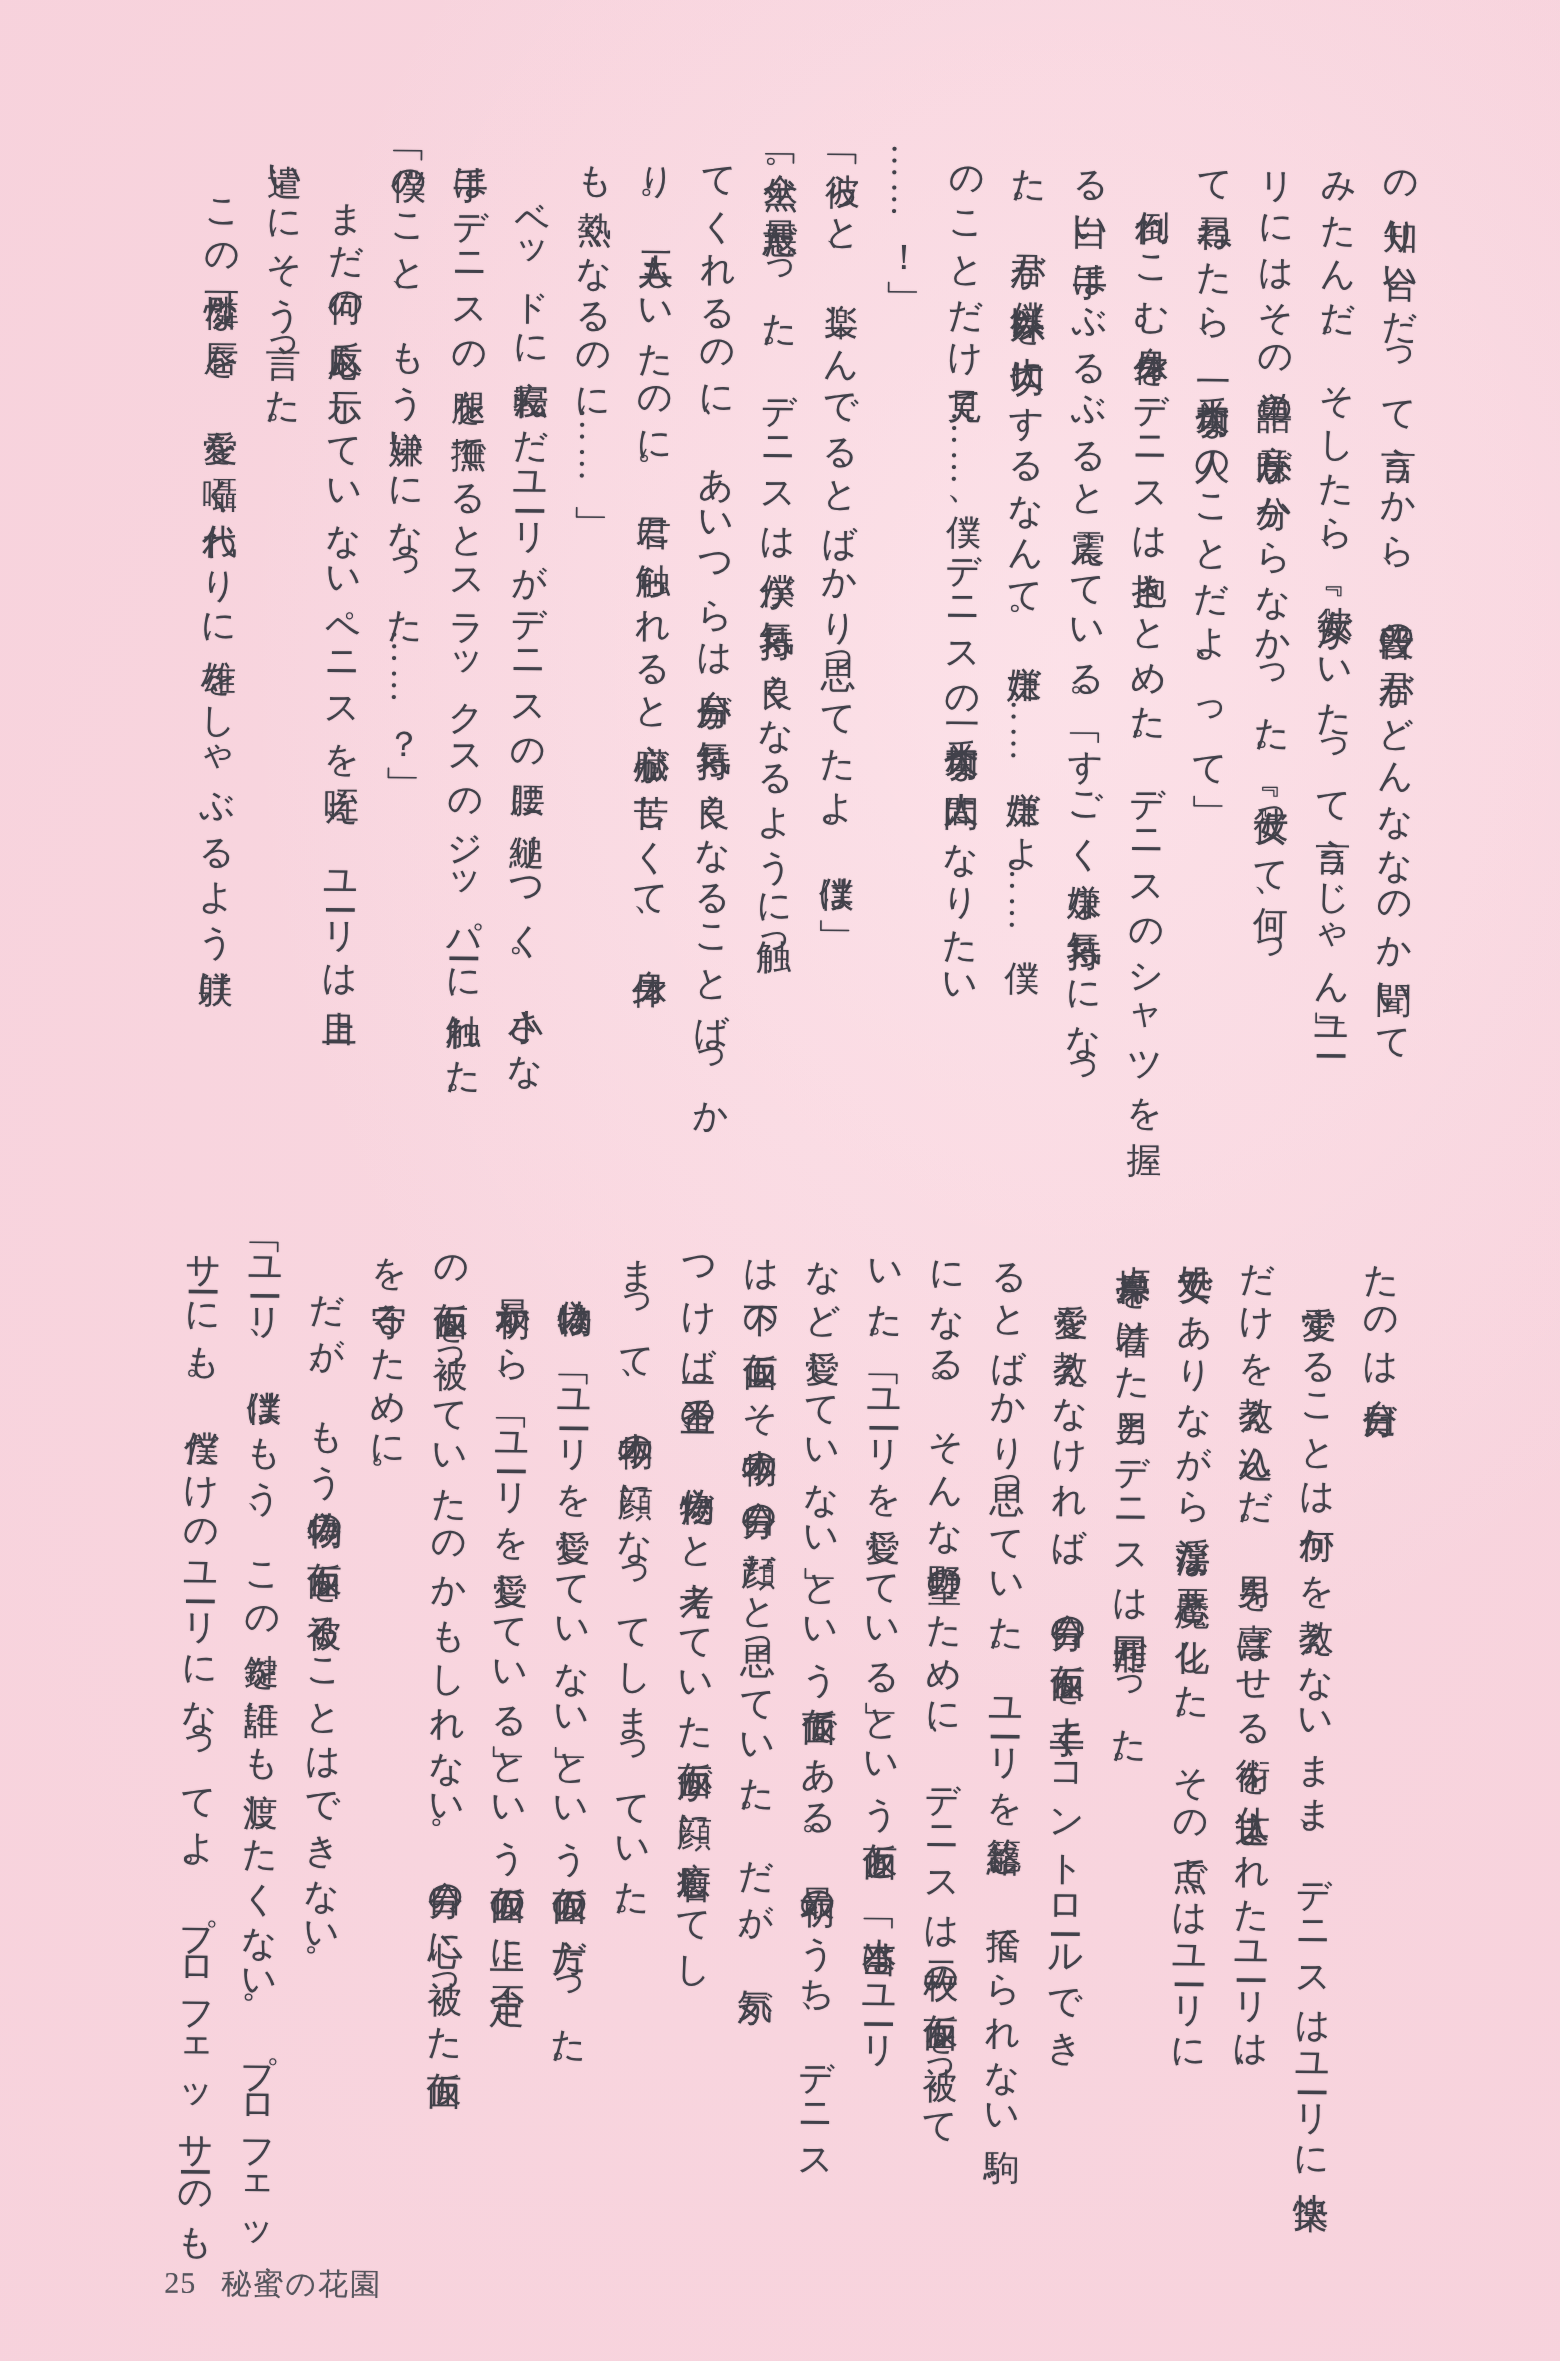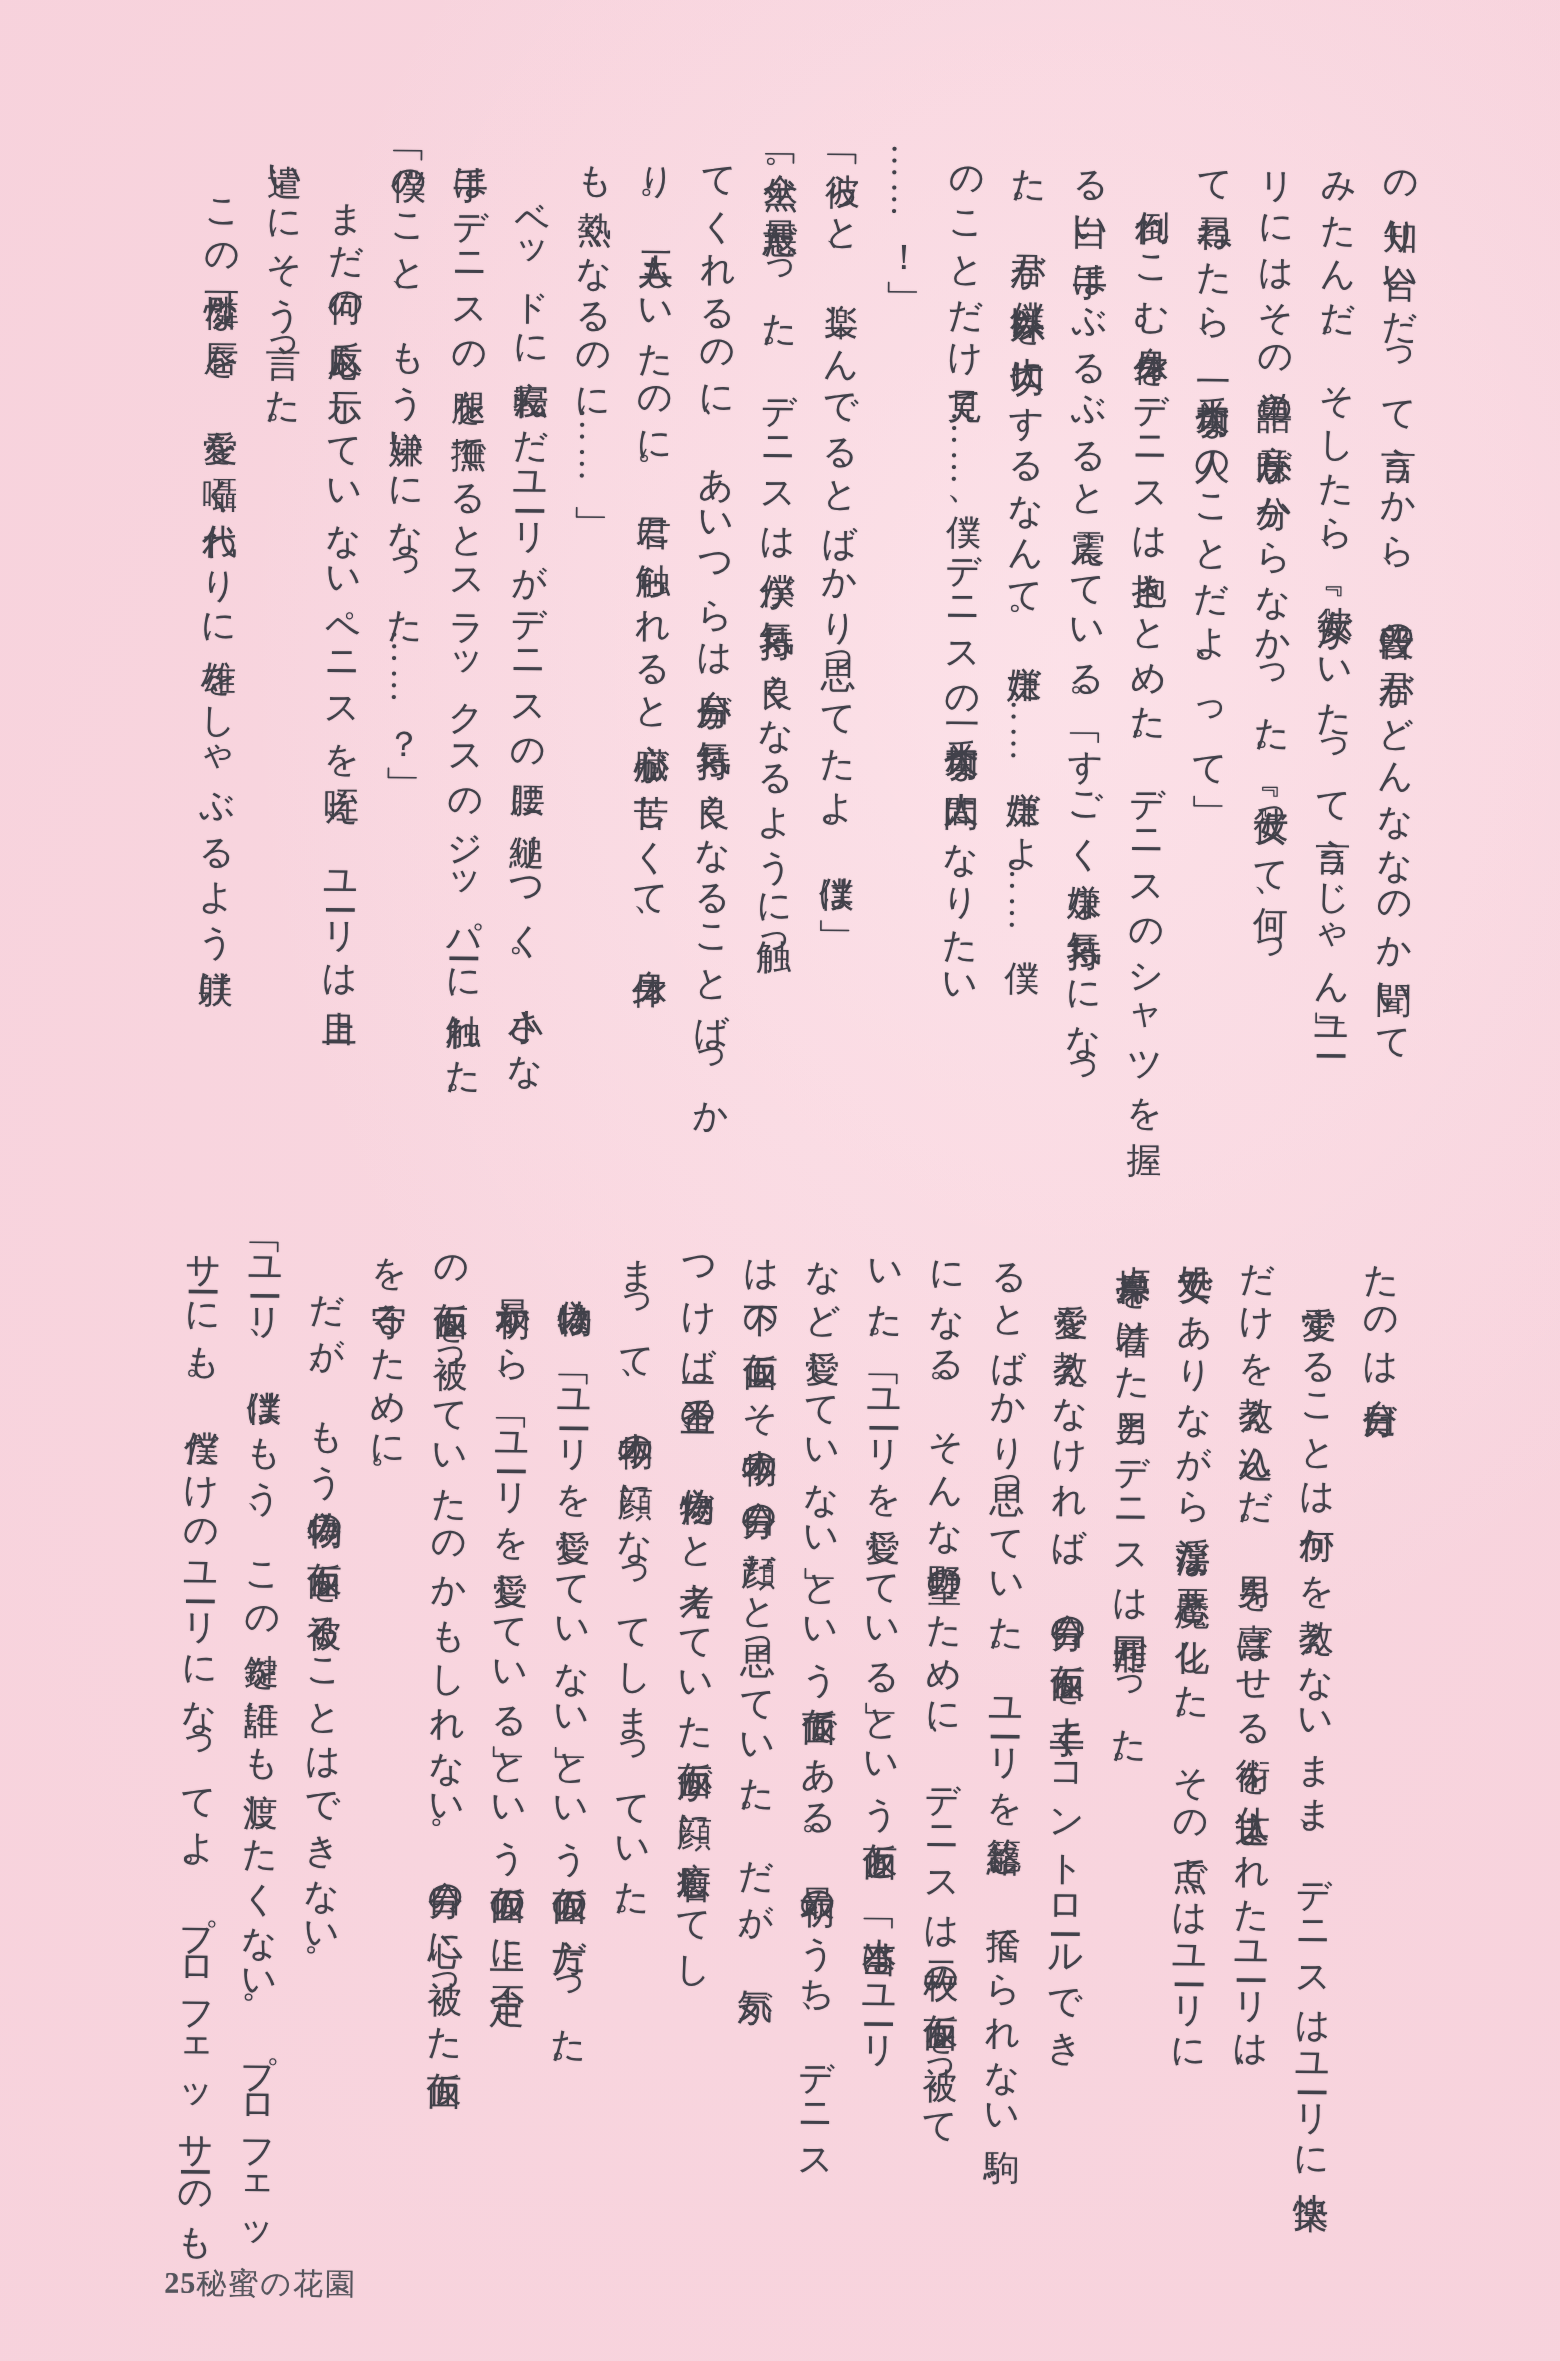--- a/index.html
+++ b/index.html
@@ -54,22 +54,22 @@
   .footer {
     position: absolute;
     left: 174px;
     top: 2268px;
     font-size: 30px;
     color: #55555d;
     text-shadow: 0 0 1px rgba(80,75,82,0.35);
     letter-spacing: 2px;
   }
   .footer .num {
+    margin-right: 25px;
     letter-spacing: 1px;
-    font-weight: bold;
   }
 </style>
 </head>
 <body>
 
 <div class="page">
   <div class="content">
 
     <section class="vblock top">
       <p class="line">の知り合いだって言うから、普段の君がどんななのか聞いて</p>

